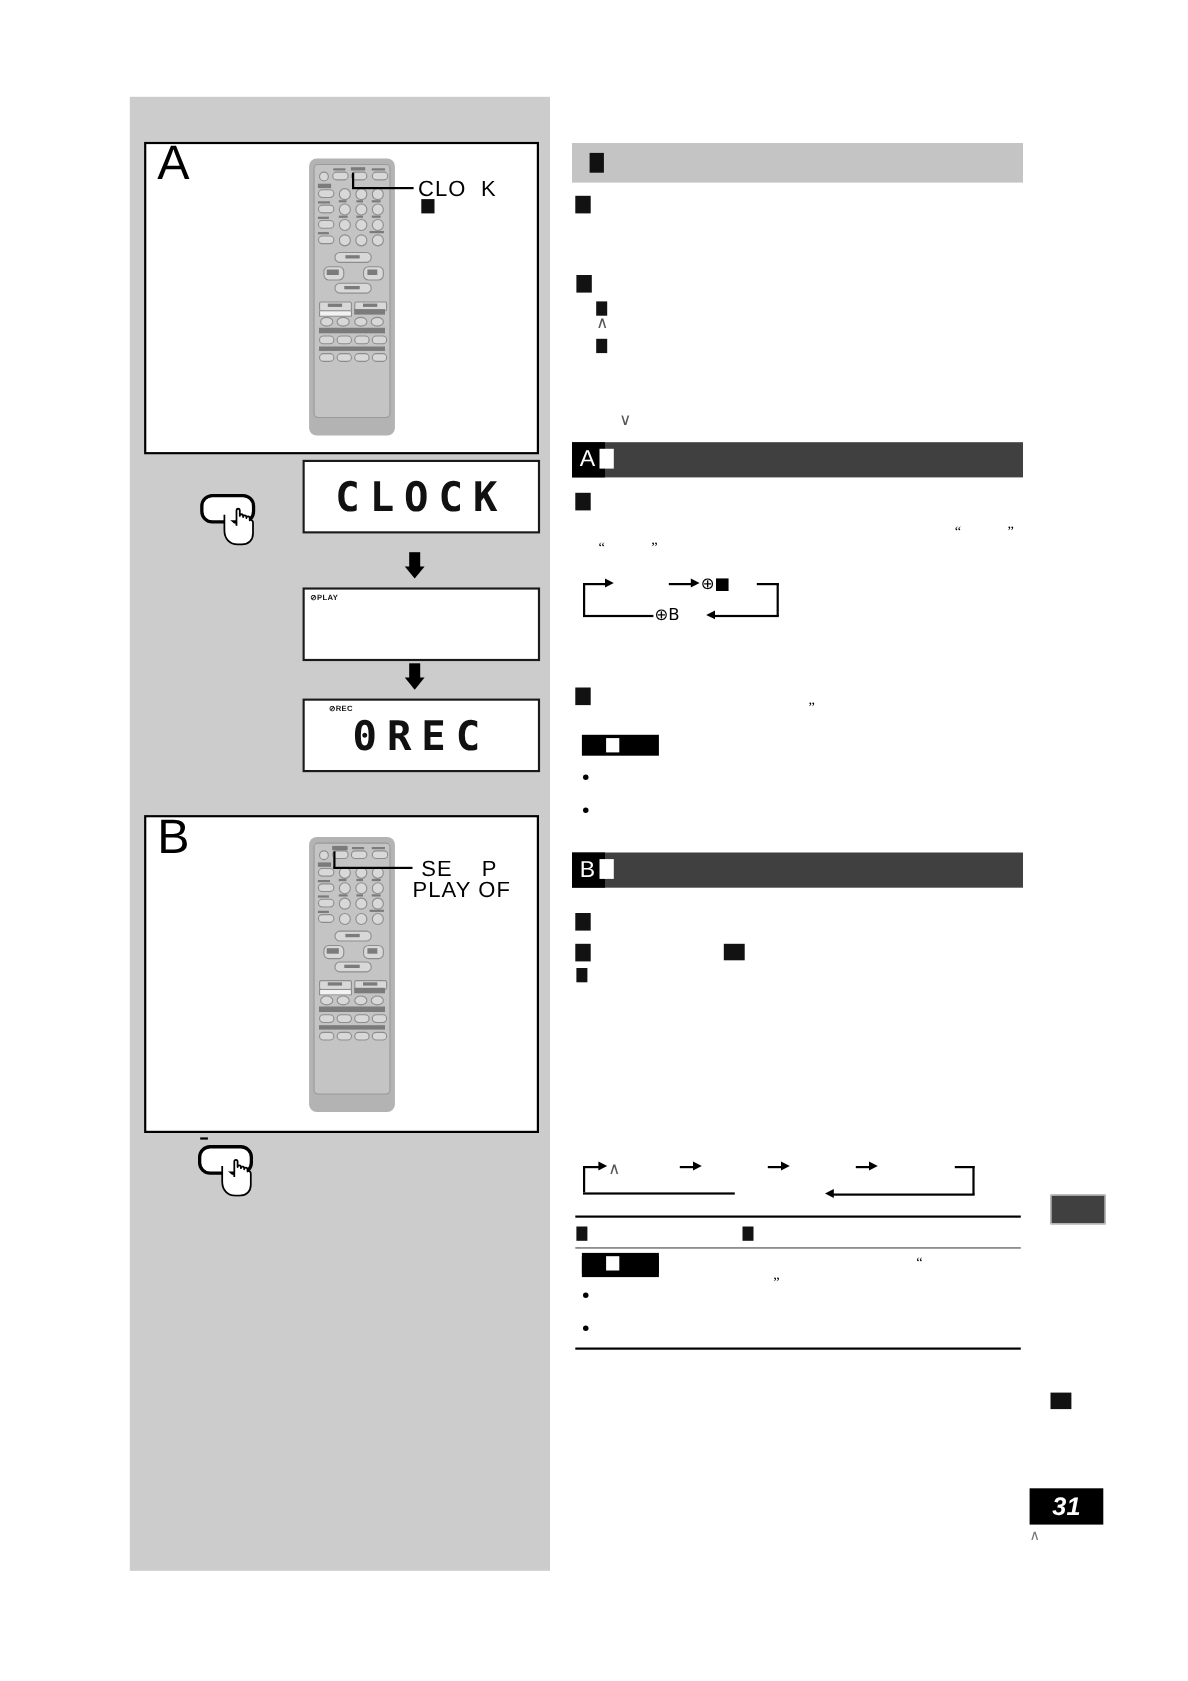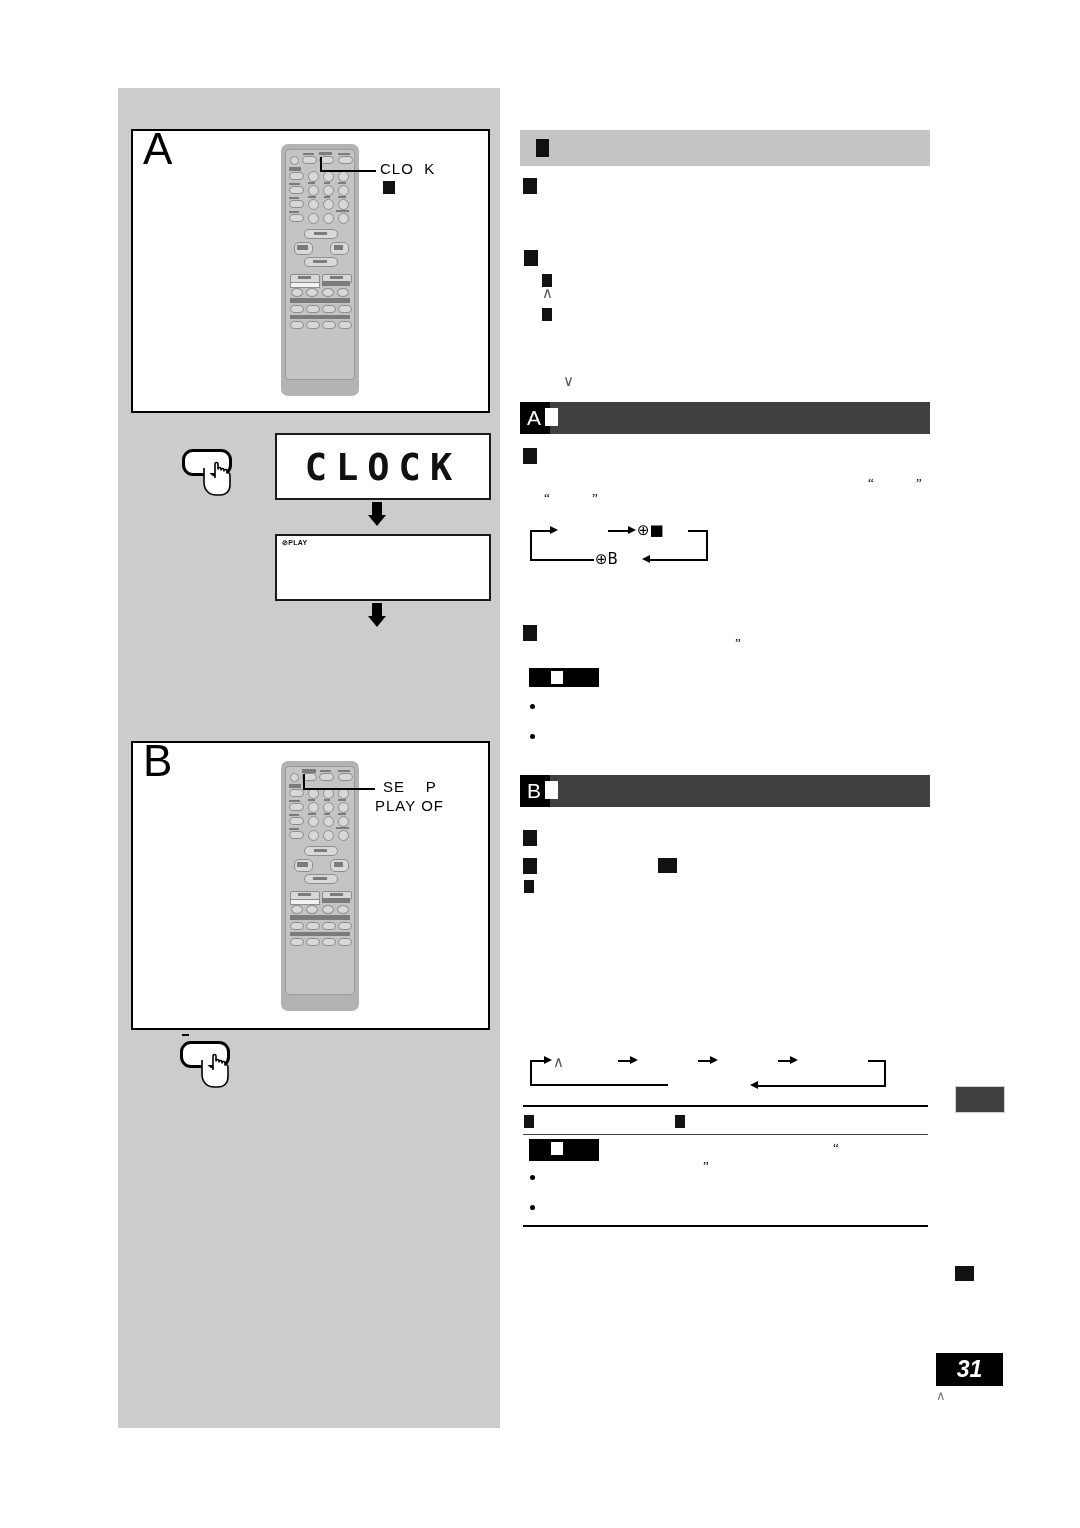--- a/index.html
+++ b/index.html
@@ -31,21 +31,21 @@
   .rbtn.round{border-radius:50%;}
   .rbtn.pill{border-radius:6px;}
   .rbar{position:absolute;background:#d8d8d8;border:0.7px solid #8d8d8d;
         border-radius:2px;}
   .rdark{position:absolute;background:#7b7b7b;}
   .rwhite{position:absolute;background:#f2f2f2;}
 
   
   .leader{position:absolute;background:#000;height:1.6px;}
   .leader-v{position:absolute;background:#000;width:1.6px;}
-  .callout{position:absolute;font-size:15px;color:#000;line-height:1.25;
+  .callout{position:absolute;font-size:20px;color:#000;line-height:1.25;
            letter-spacing:1px;white-space:pre;}
   .callout.two{line-height:1.2;}
   .glyphbox{display:inline-block;width:11px;height:11px;background:#111;
             vertical-align:-1px;}
 
   
   .lcd{position:absolute;background:#fff;border:2px solid #1a1a1a;}
   .lcd-text{position:absolute;left:0;right:0;top:50%;transform:translateY(-50%);
             text-align:center;font-size:37px;letter-spacing:9px;color:#111;
             font-family:"DejaVu Sans Mono",monospace;font-weight:700;}
@@ -202,38 +202,42 @@
 
   <div class="press" style="left:64px;top:361px;">
     <div class="press-btn"></div>
     <svg class="hand" viewBox="0 0 34 36">
       <path d="M6,8 L6,22 C6,30 11,35 18,35 L22,35 C28,35 32,31 32,25 L32,15
                C32,13 30,12 29,13 L29,11 C29,9 26,9 26,11 L26,10 C26,8 23,8 23,10
                L23,9 C23,7 20,7 20,9 L20,4 C20,2 17,2 17,4 L17,18" fill="#ffffff" stroke="#000000" stroke-width="1.6" stroke-linejoin="round"></path>
     </svg>
   </div>
 
-  <div class="lcd" style="left:157px;top:345px;width:212px;height:63px;">
+  <div class="lcd" style="left:157px;top:330px;width:212px;height:63px;">
     <div class="lcd-text">CLOCK</div>
   </div>
 
   <div class="down-arrow" style="left:250px;top:414px;">
     <div class="da-stem" style="left:4px;top:0;width:10px;height:14px;"></div>
     <div class="da-head" style="left:0;top:13px;"></div>
   </div>
 
   <div class="lcd" style="left:157px;top:446px;width:212px;height:63px;">
     <div class="lcd-ind" style="left:5px;top:3px;">⊘PLAY</div>
   </div>
 
   <div class="down-arrow" style="left:250px;top:515px;">
     <div class="da-stem" style="left:4px;top:0;width:10px;height:14px;"></div>
     <div class="da-head" style="left:0;top:13px;"></div>
   </div>
 
+  <div class="lcd" style="left:157px;top:547px;width:212px;height:63px;">
+    <div class="lcd-ind" style="left:22px;top:3px;">⊘REC</div>
+    <div class="lcd-text">0REC</div>
+  </div>
 
   <div class="panel" id="panel-b">
     <div class="panel-letter">B</div>
 
     <div class="remote" id="remote-b">
       <div class="remote-inner">
         <div class="rbtn round" style="left:4px;top:6px;width:7px;height:7px;"></div>
         <div class="rbtn pill" style="left:16px;top:6px;width:13px;height:6px;"></div>
         <div class="rbtn pill" style="left:33px;top:6px;width:13px;height:6px;"></div>
         <div class="rbtn pill" style="left:52px;top:6px;width:13px;height:6px;"></div>

